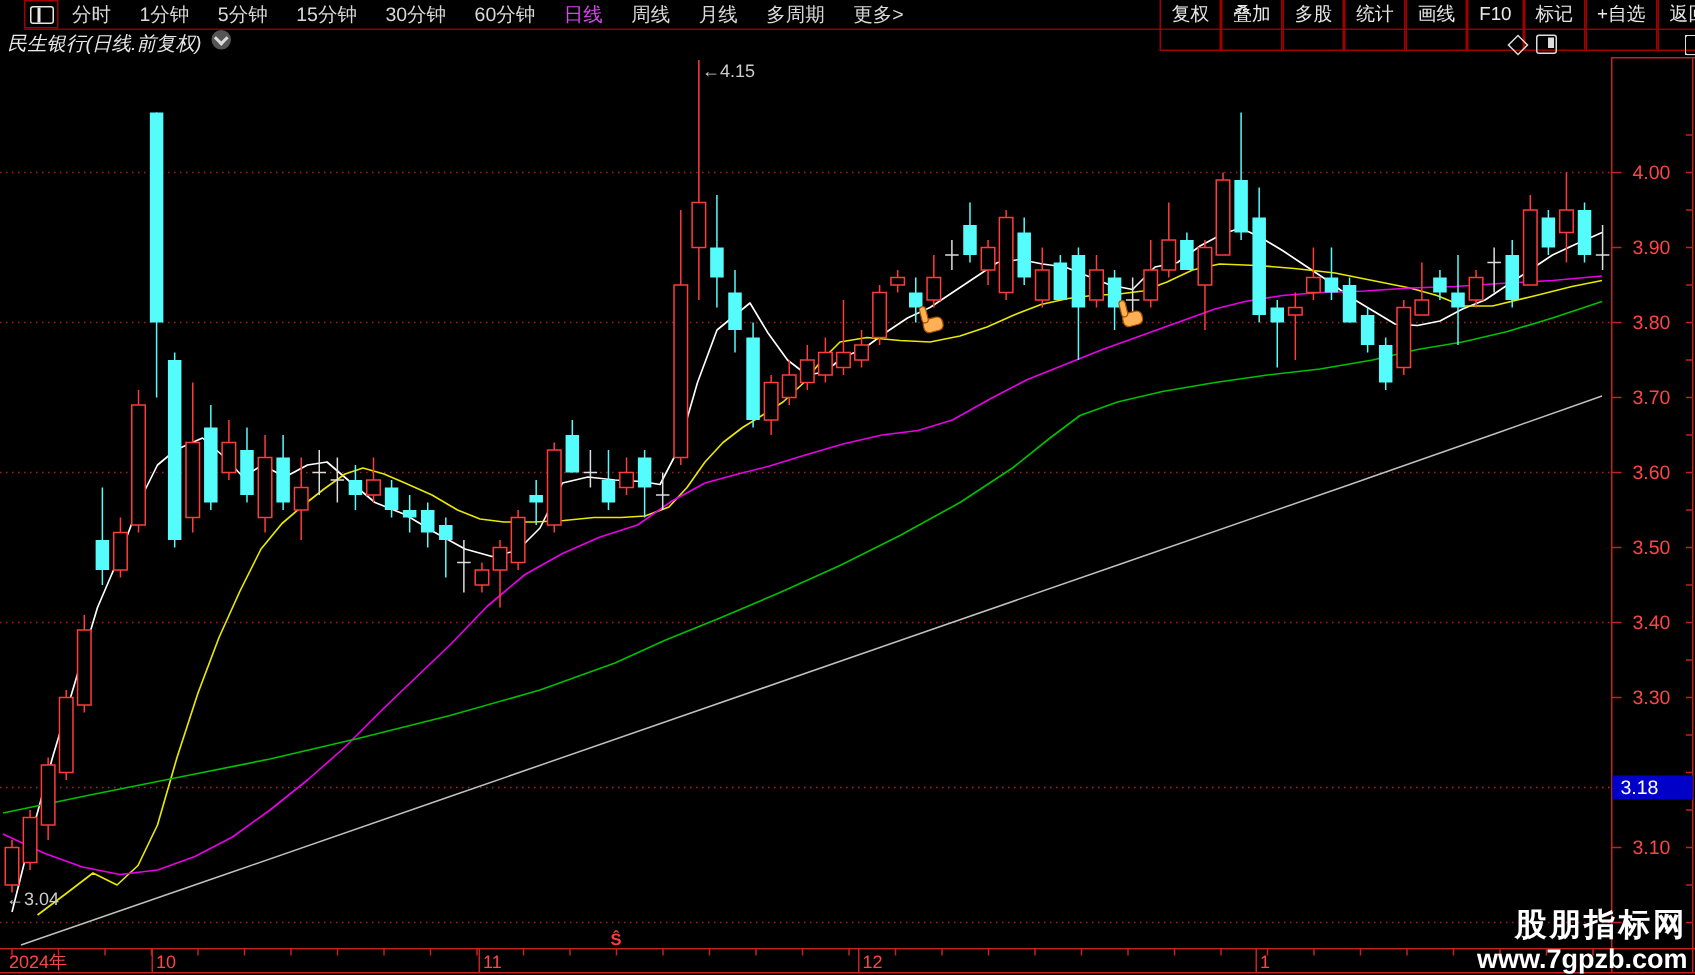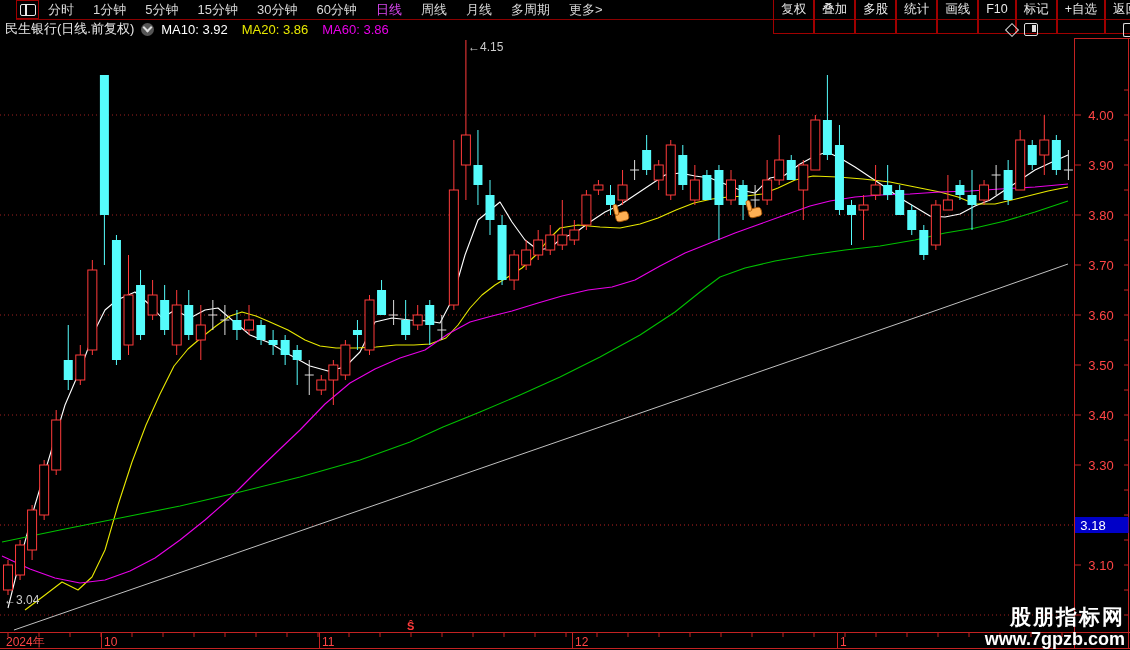--- a/index.html
+++ b/index.html
@@ -14,21 +14,21 @@
   .win-glyph{width:14px;height:10px;border:1px solid #e8e8e8;border-radius:2px;position:relative;}
   .win-glyph:after{content:"";position:absolute;left:4px;top:0;width:2px;height:100%;background:#e8e8e8;}
   .menu{display:flex;gap:19px;margin-left:9px;flex:1 1 auto;}
   .menu-item{color:#d8d8d8;font-size:13px;line-height:18px;white-space:nowrap;cursor:default;}
   .menu-item.active{color:#d946ef;}
   .btns{display:flex;margin-right:0;flex:0 0 auto;}
   .tbtn{color:#e8e8e8;font-size:12.5px;line-height:15px;border:1px solid #a00000;
     padding:16px 7px;white-space:nowrap;}
 
   
-  .infobar{position:absolute;left:0;top:20px;width:1112px;height:18px;display:flex;align-items:center;}
+  .infobar{position:absolute;left:0;top:20px;width:1112px;height:18px;display:flex;font-style:italic;}
   .stock{color:#e8e8e8;font-size:13px;margin-left:5px;white-space:nowrap;}
   .chev{width:13px;height:13px;border-radius:50%;background:#555;margin:0 7px;
     display:flex;align-items:center;justify-content:center;flex:0 0 auto;}
   .chev:after{content:"";width:5px;height:5px;border-left:2px solid #ddd;border-bottom:2px solid #ddd;
     transform:rotate(-45deg);margin-top:-3px;}
   .legend{display:flex;gap:14px;}
   .legend span{font-size:13px;white-space:nowrap;}
   .corner-icons{position:absolute;right:92px;top:23px;display:flex;gap:7px;align-items:center;}
   .dia{width:8px;height:8px;border:1px solid #ddd;transform:rotate(45deg);}
   .winico{width:12px;height:11px;border:1px solid #ddd;border-radius:2px;position:relative;}
@@ -74,25 +74,20 @@
         <span class="tbtn">F10</span>
         <span class="tbtn">标记</span>
         <span class="tbtn">+自选</span>
         <span class="tbtn">返回</span>
       </div>
   </div>
 
   <div class="infobar">
     <span class="stock">民生银行(日线.前复权)</span>
     <span class="chev"></span>
-    <span class="legend">
-        <span style="color: rgb(255, 255, 255);">MA10: 3.92</span>
-        <span style="color: rgb(232, 232, 0);">MA20: 3.86</span>
-        <span style="color: rgb(232, 0, 232);">MA60: 3.86</span>
-      </span>
   </div>
   <div class="corner-icons">
     <span class="dia"></span>
     <span class="winico"></span>
   </div>
   <div class="edge-ico"></div>
 
   <svg id="chart" width="1130" height="612">
       <line x1="0" y1="77" x2="1074" y2="77" stroke="#a02020" stroke-width="1" stroke-dasharray="1 3"></line>
       <line x1="0" y1="177.00000000000009" x2="1074" y2="177.00000000000009" stroke="#a02020" stroke-width="1" stroke-dasharray="1 3"></line>

